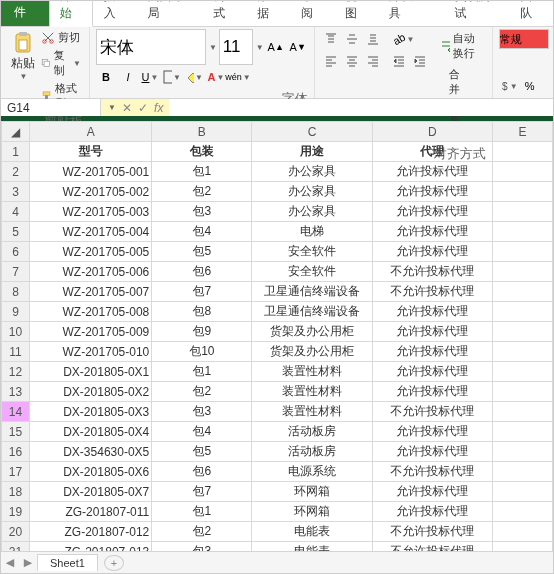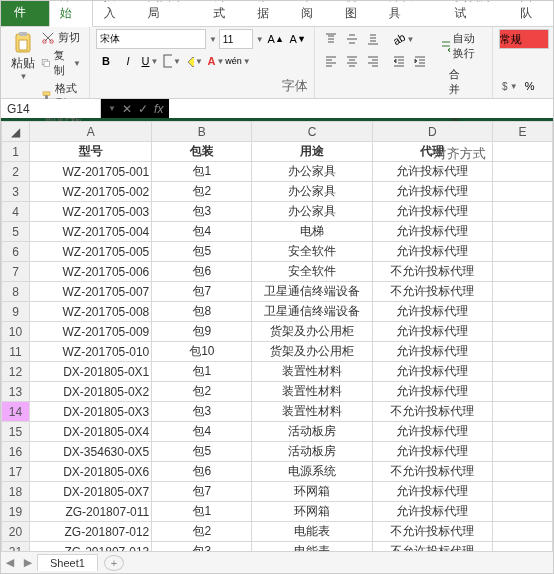--- a/index.html
+++ b/index.html
@@ -10,30 +10,30 @@
 .tab.active{color:#2e7d32;border:1px solid #d4d4d4;border-bottom:1px solid #fff;background:#fff;margin-bottom:-1px}
 .ribbon{display:flex;background:#f5f5f5;border-bottom:1px solid #d4d4d4;height:72px}
 .grp{border-right:1px solid #e0e0e0;padding:2px 6px;display:flex;flex-direction:column;justify-content:space-between}
 .grp-label{font-size:13px;color:#666;text-align:right;padding:1px 0}
 .paste-btn{display:flex;flex-direction:column;align-items:center;padding:2px 4px}
 .paste-icon{width:24px;height:24px}
 .clip-items{display:flex;flex-direction:column;gap:1px;font-size:11px}
 .clip-item{display:flex;align-items:center;gap:3px;padding:1px 2px}
 .mini-icon{width:14px;height:14px}
 .font-row{display:flex;align-items:center;gap:2px;margin-bottom:2px}
-.font-sel{border:1px solid #ccc;background:#fff;height:20px;font-size:10px;padding:0 3px}
+.font-sel{border:1px solid #ccc;background:#fff;height:36px;font-size:17px;padding:0 3px}
 .font-name{width:110px}
 .font-size{width:34px}
 .btn-sm{border:1px solid transparent;background:none;width:20px;height:20px;font-size:11px;display:inline-flex;align-items:center;justify-content:center}
 .align-cell{display:flex;flex-direction:column;gap:2px}
 .align-row{display:flex;gap:1px}
 .txt-btn{display:flex;align-items:center;gap:3px;font-size:11px;padding:1px 4px;border:1px solid transparent}
 .num-grp{padding:2px 6px}
 .num-sel{border:1px solid #ccc;background:#ef4444;height:20px;width:50px;font-size:11px}
-.namebox-row{display:flex;border-bottom:3px solid #14532d;height:22px;background:#000000}
+.namebox-row{display:flex;border-bottom:5px solid #14532d;height:22px;background:#fef9c3}
 .namebox{border:none;border-right:1px solid #d4d4d4;width:100px;padding:0 6px;font-size:12px;color:#333}
 .fx-icons{display:flex;align-items:center;gap:6px;padding:0 6px;color:#888}
 .fx-input{border:none;flex:1;padding:0 4px;font-size:12px}
 .sheet{overflow:auto;height:430px;position:relative}
 table{border-collapse:collapse;width:100%;table-layout:fixed}
 th,td{border:1px solid #d9d9d9;height:20px;font-size:12px;text-align:center;padding:0 2px;overflow:hidden;white-space:nowrap}
 th{background:#f0f0f0;font-weight:normal;color:#555}
 .rowhdr{background:#f0f0f0;width:28px;color:#555}
 .colA{width:122px}.colB{width:100px}.colC{width:120px}.colD{width:120px}.colE{width:60px}
 td.data{text-align:center;color:#333}

